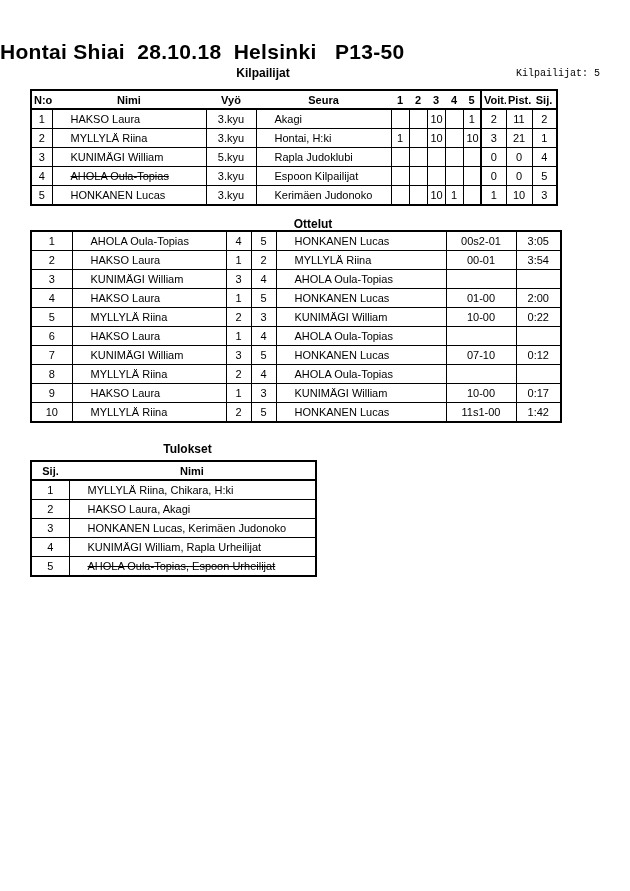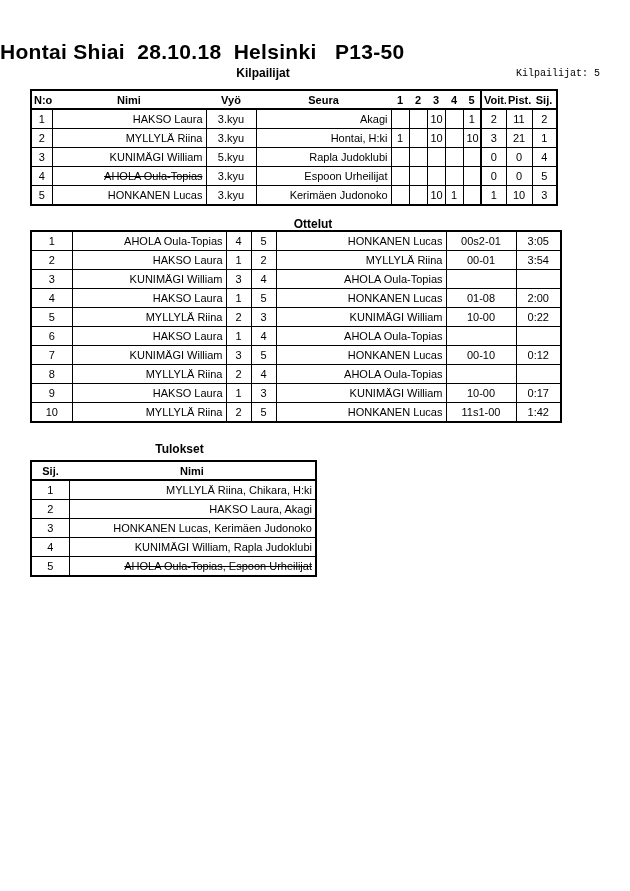--- a/index.html
+++ b/index.html
@@ -11,21 +11,21 @@
   }
   .doc-title {
     position:absolute; top:40px; left:0; width:520px;
     text-align:left; font-size:21px; font-weight:bold;
     white-space:pre; letter-spacing:0.3px;
   }
   .sub-label { position:absolute; font-size:12px; font-weight:bold; text-align:center; }
   .kilpailijat-label { top:66px; left:0; width:526px; }
   .count-label { position:absolute; top:68px; left:480px; width:120px; text-align:right; font-size:10px; font-weight:normal;font-family:Liberation Mono, monospace; }
   .ottelut-label  { top:217px; left:0; width:626px; }
-  .tulokset-label { top:442px; left:37px; width:285px; }
+  .tulokset-label { top:442px; left:45px; width:285px; }
 
   table {
     position:absolute; border-collapse:collapse; table-layout:fixed;
     border:2px solid #000;
   }
   #t-kilpailijat { top:89px;  left:30px; width:526px; }
   #t-ottelut     { top:230px; left:30px; width:530px; }
   #t-tulokset    { top:460px; left:30px; width:285px; }
 
   td {
@@ -34,21 +34,21 @@
   }
   th {
     border-left:none; border-right:none; border-top:none;
     border-bottom:2px solid #000;
     height:17px; padding:0 2px; font-size:11px; font-weight:bold;
     white-space:nowrap; overflow:hidden;margin-top:6px;
   }
   .thickL { border-left:2px solid #000 !important; }
   .c { text-align:center; }
   .l { text-align:left; }
-  .name { padding-left:10px;text-align:right; }
+  .name { padding-left:18px; }
   .struck { text-decoration:line-through; }
 </style>
 </head>
 <body>
 
 <div class="doc-title">Hontai Shiai  28.10.18  Helsinki   P13-50</div>
 <div class="sub-label kilpailijat-label">Kilpailijat</div>
 <div class="count-label">Kilpailijat: 5</div>
 
 <table id="t-kilpailijat">
@@ -120,21 +120,21 @@
     <td class="c"></td>
     <td class="c"></td>
     <td class="c thickL">0</td>
     <td class="c">0</td>
     <td class="c">4</td>
   </tr>
   <tr>
     <td class="c">4</td>
     <td class="l name struck">AHOLA Oula-Topias</td>
     <td class="c">3.kyu</td>
-    <td class="l name">Espoon Urheilijat</td>
+    <td class="l name">Espoon Kilpailijat</td>
     <td class="c"></td>
     <td class="c"></td>
     <td class="c"></td>
     <td class="c"></td>
     <td class="c"></td>
     <td class="c thickL">0</td>
     <td class="c">0</td>
     <td class="c">5</td>
   </tr>
   <tr>
@@ -193,21 +193,21 @@
     <td class="l name">AHOLA Oula-Topias</td>
     <td class="c"></td>
     <td class="c"></td>
   </tr>
   <tr>
     <td class="c">4</td>
     <td class="l name">HAKSO Laura</td>
     <td class="c">1</td>
     <td class="c">5</td>
     <td class="l name">HONKANEN Lucas</td>
-    <td class="c">01-08</td>
+    <td class="c">01-00</td>
     <td class="c">2:00</td>
   </tr>
   <tr>
     <td class="c">5</td>
     <td class="l name">MYLLYLÄ Riina</td>
     <td class="c">2</td>
     <td class="c">3</td>
     <td class="l name">KUNIMÄGI William</td>
     <td class="c">10-00</td>
     <td class="c">0:22</td>
@@ -220,21 +220,21 @@
     <td class="l name">AHOLA Oula-Topias</td>
     <td class="c"></td>
     <td class="c"></td>
   </tr>
   <tr>
     <td class="c">7</td>
     <td class="l name">KUNIMÄGI William</td>
     <td class="c">3</td>
     <td class="c">5</td>
     <td class="l name">HONKANEN Lucas</td>
-    <td class="c">00-10</td>
+    <td class="c">07-10</td>
     <td class="c">0:12</td>
   </tr>
   <tr>
     <td class="c">8</td>
     <td class="l name">MYLLYLÄ Riina</td>
     <td class="c">2</td>
     <td class="c">4</td>
     <td class="l name">AHOLA Oula-Topias</td>
     <td class="c"></td>
     <td class="c"></td>
@@ -279,20 +279,20 @@
   <tr>
     <td class="c">2</td>
     <td class="l name">HAKSO Laura, Akagi</td>
   </tr>
   <tr>
     <td class="c">3</td>
     <td class="l name">HONKANEN Lucas, Kerimäen Judonoko</td>
   </tr>
   <tr>
     <td class="c">4</td>
-    <td class="l name">KUNIMÄGI William, Rapla Judoklubi</td>
+    <td class="l name">KUNIMÄGI William, Rapla Urheilijat</td>
   </tr>
   <tr>
     <td class="c">5</td>
     <td class="l name struck">AHOLA Oula-Topias, Espoon Urheilijat</td>
   </tr>
 </tbody>
   </table>
 
 </body></html>

